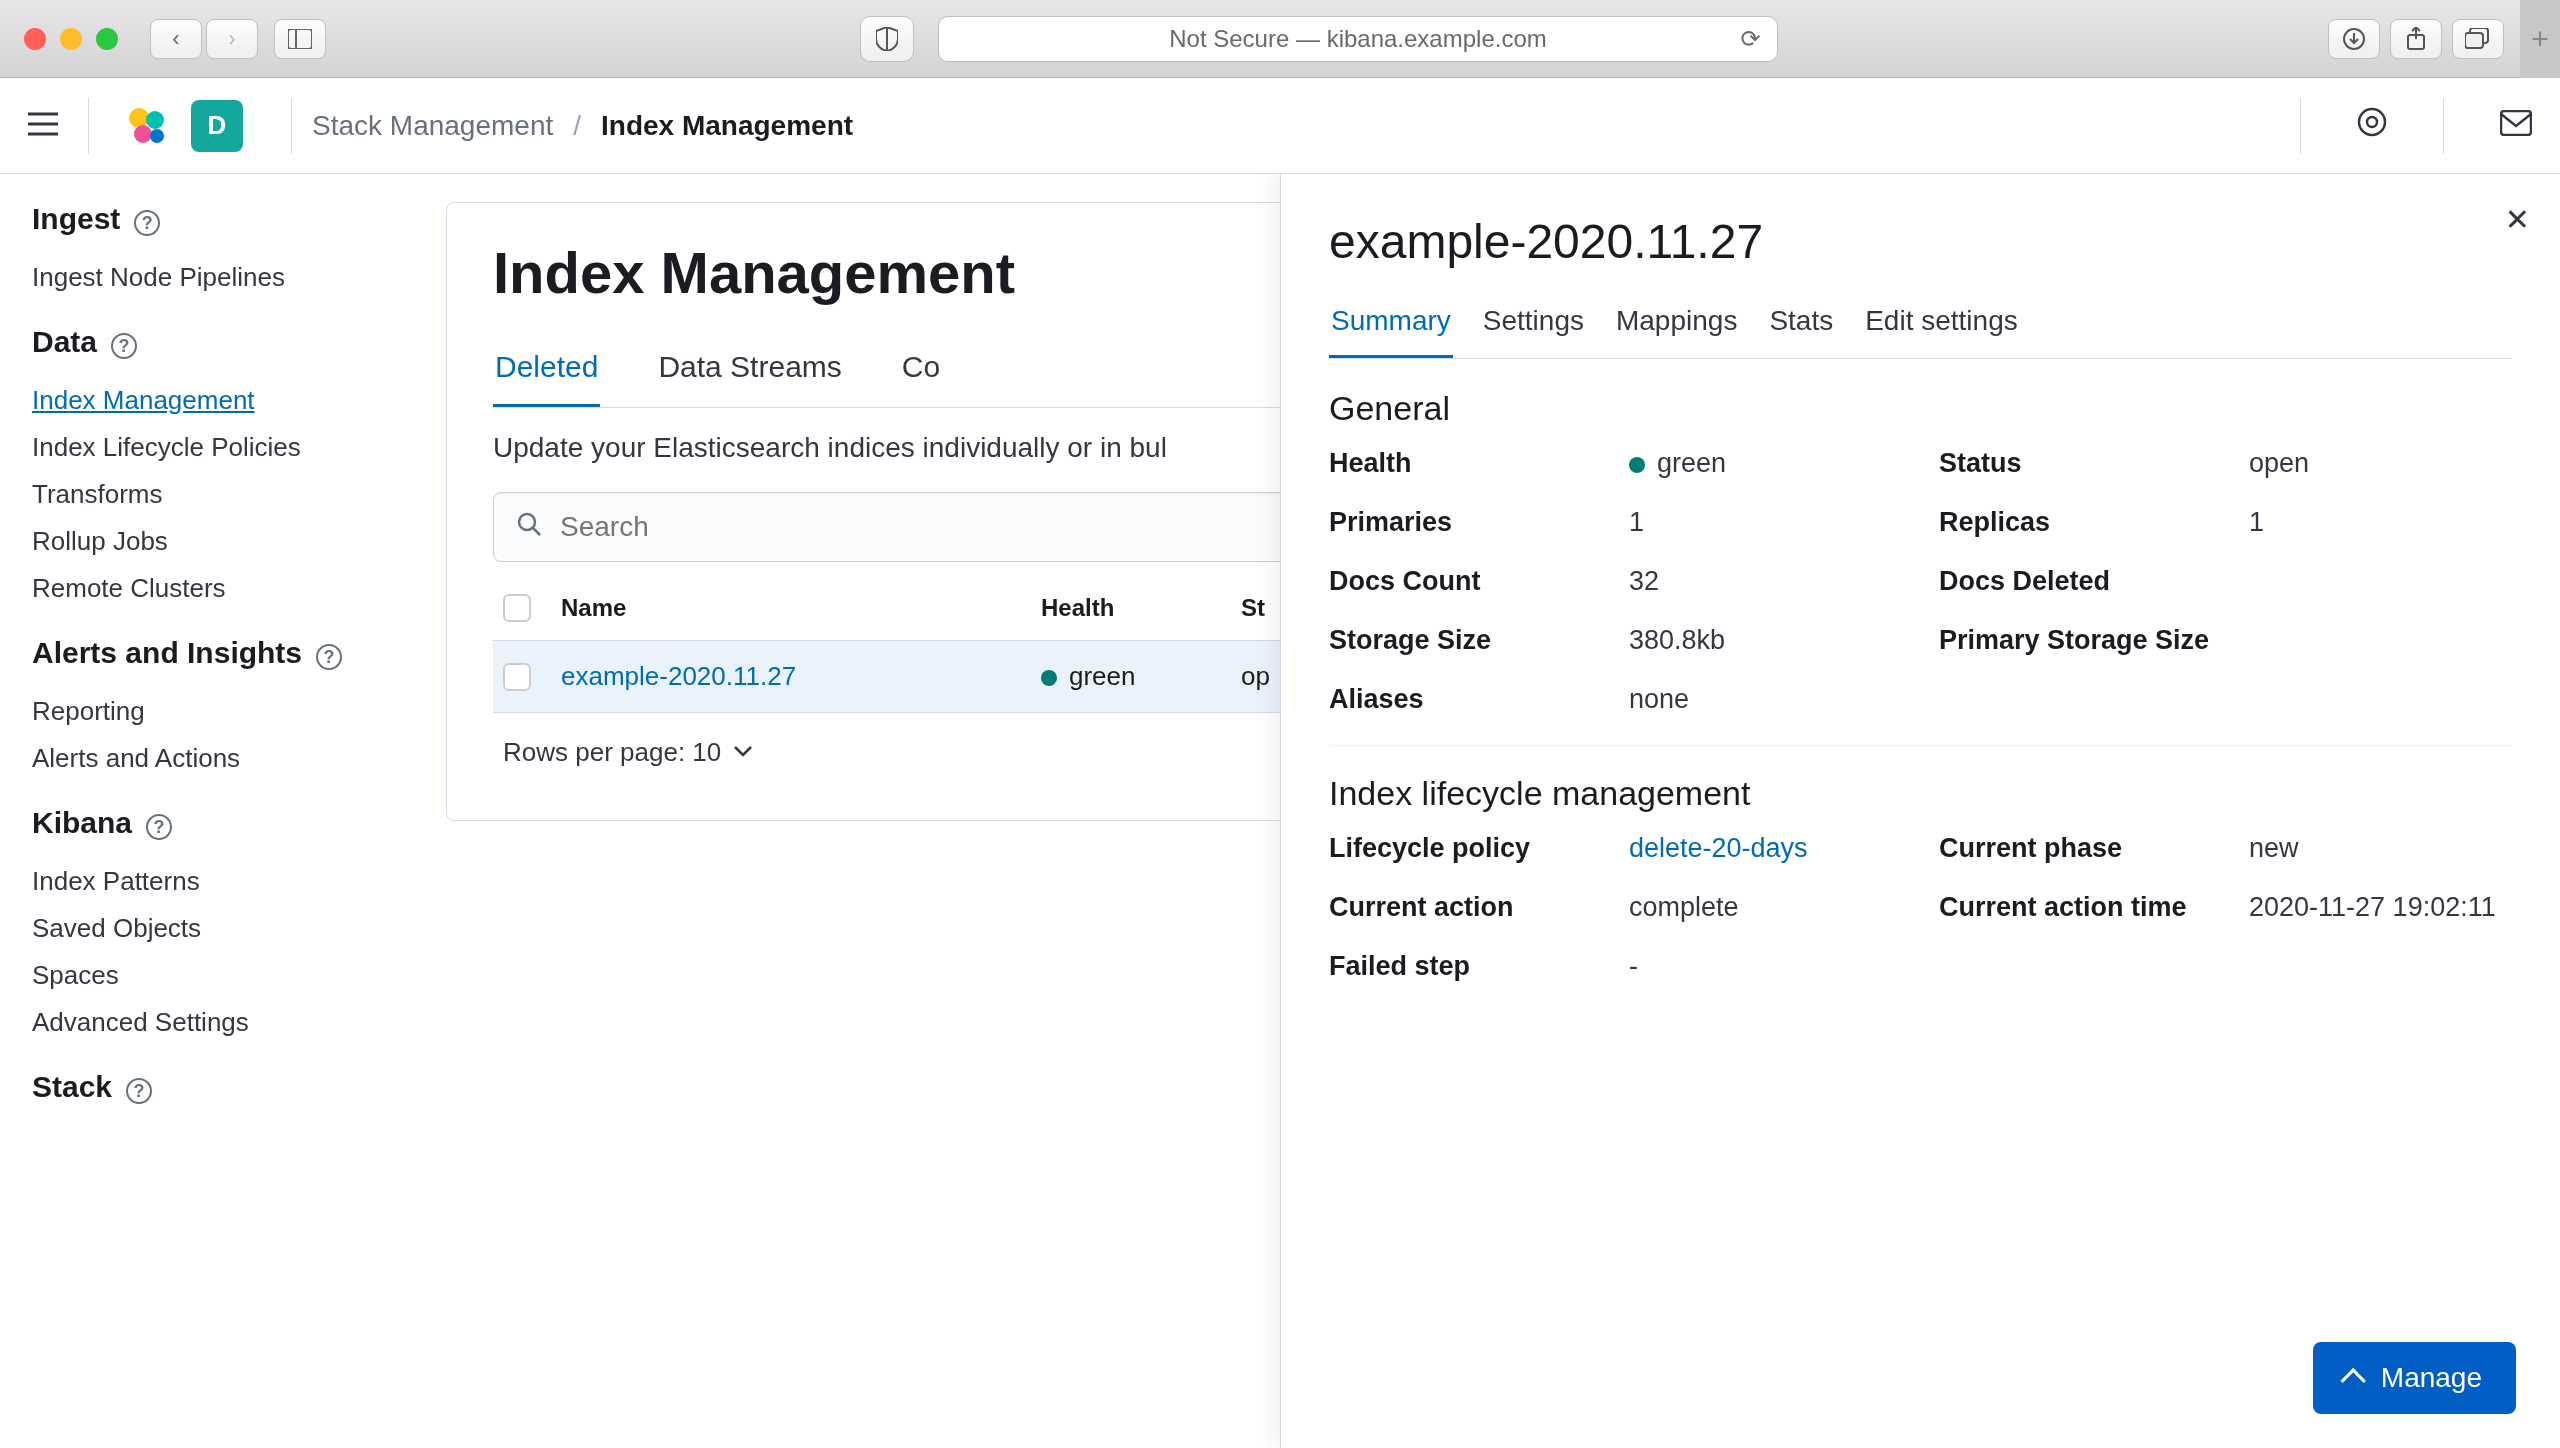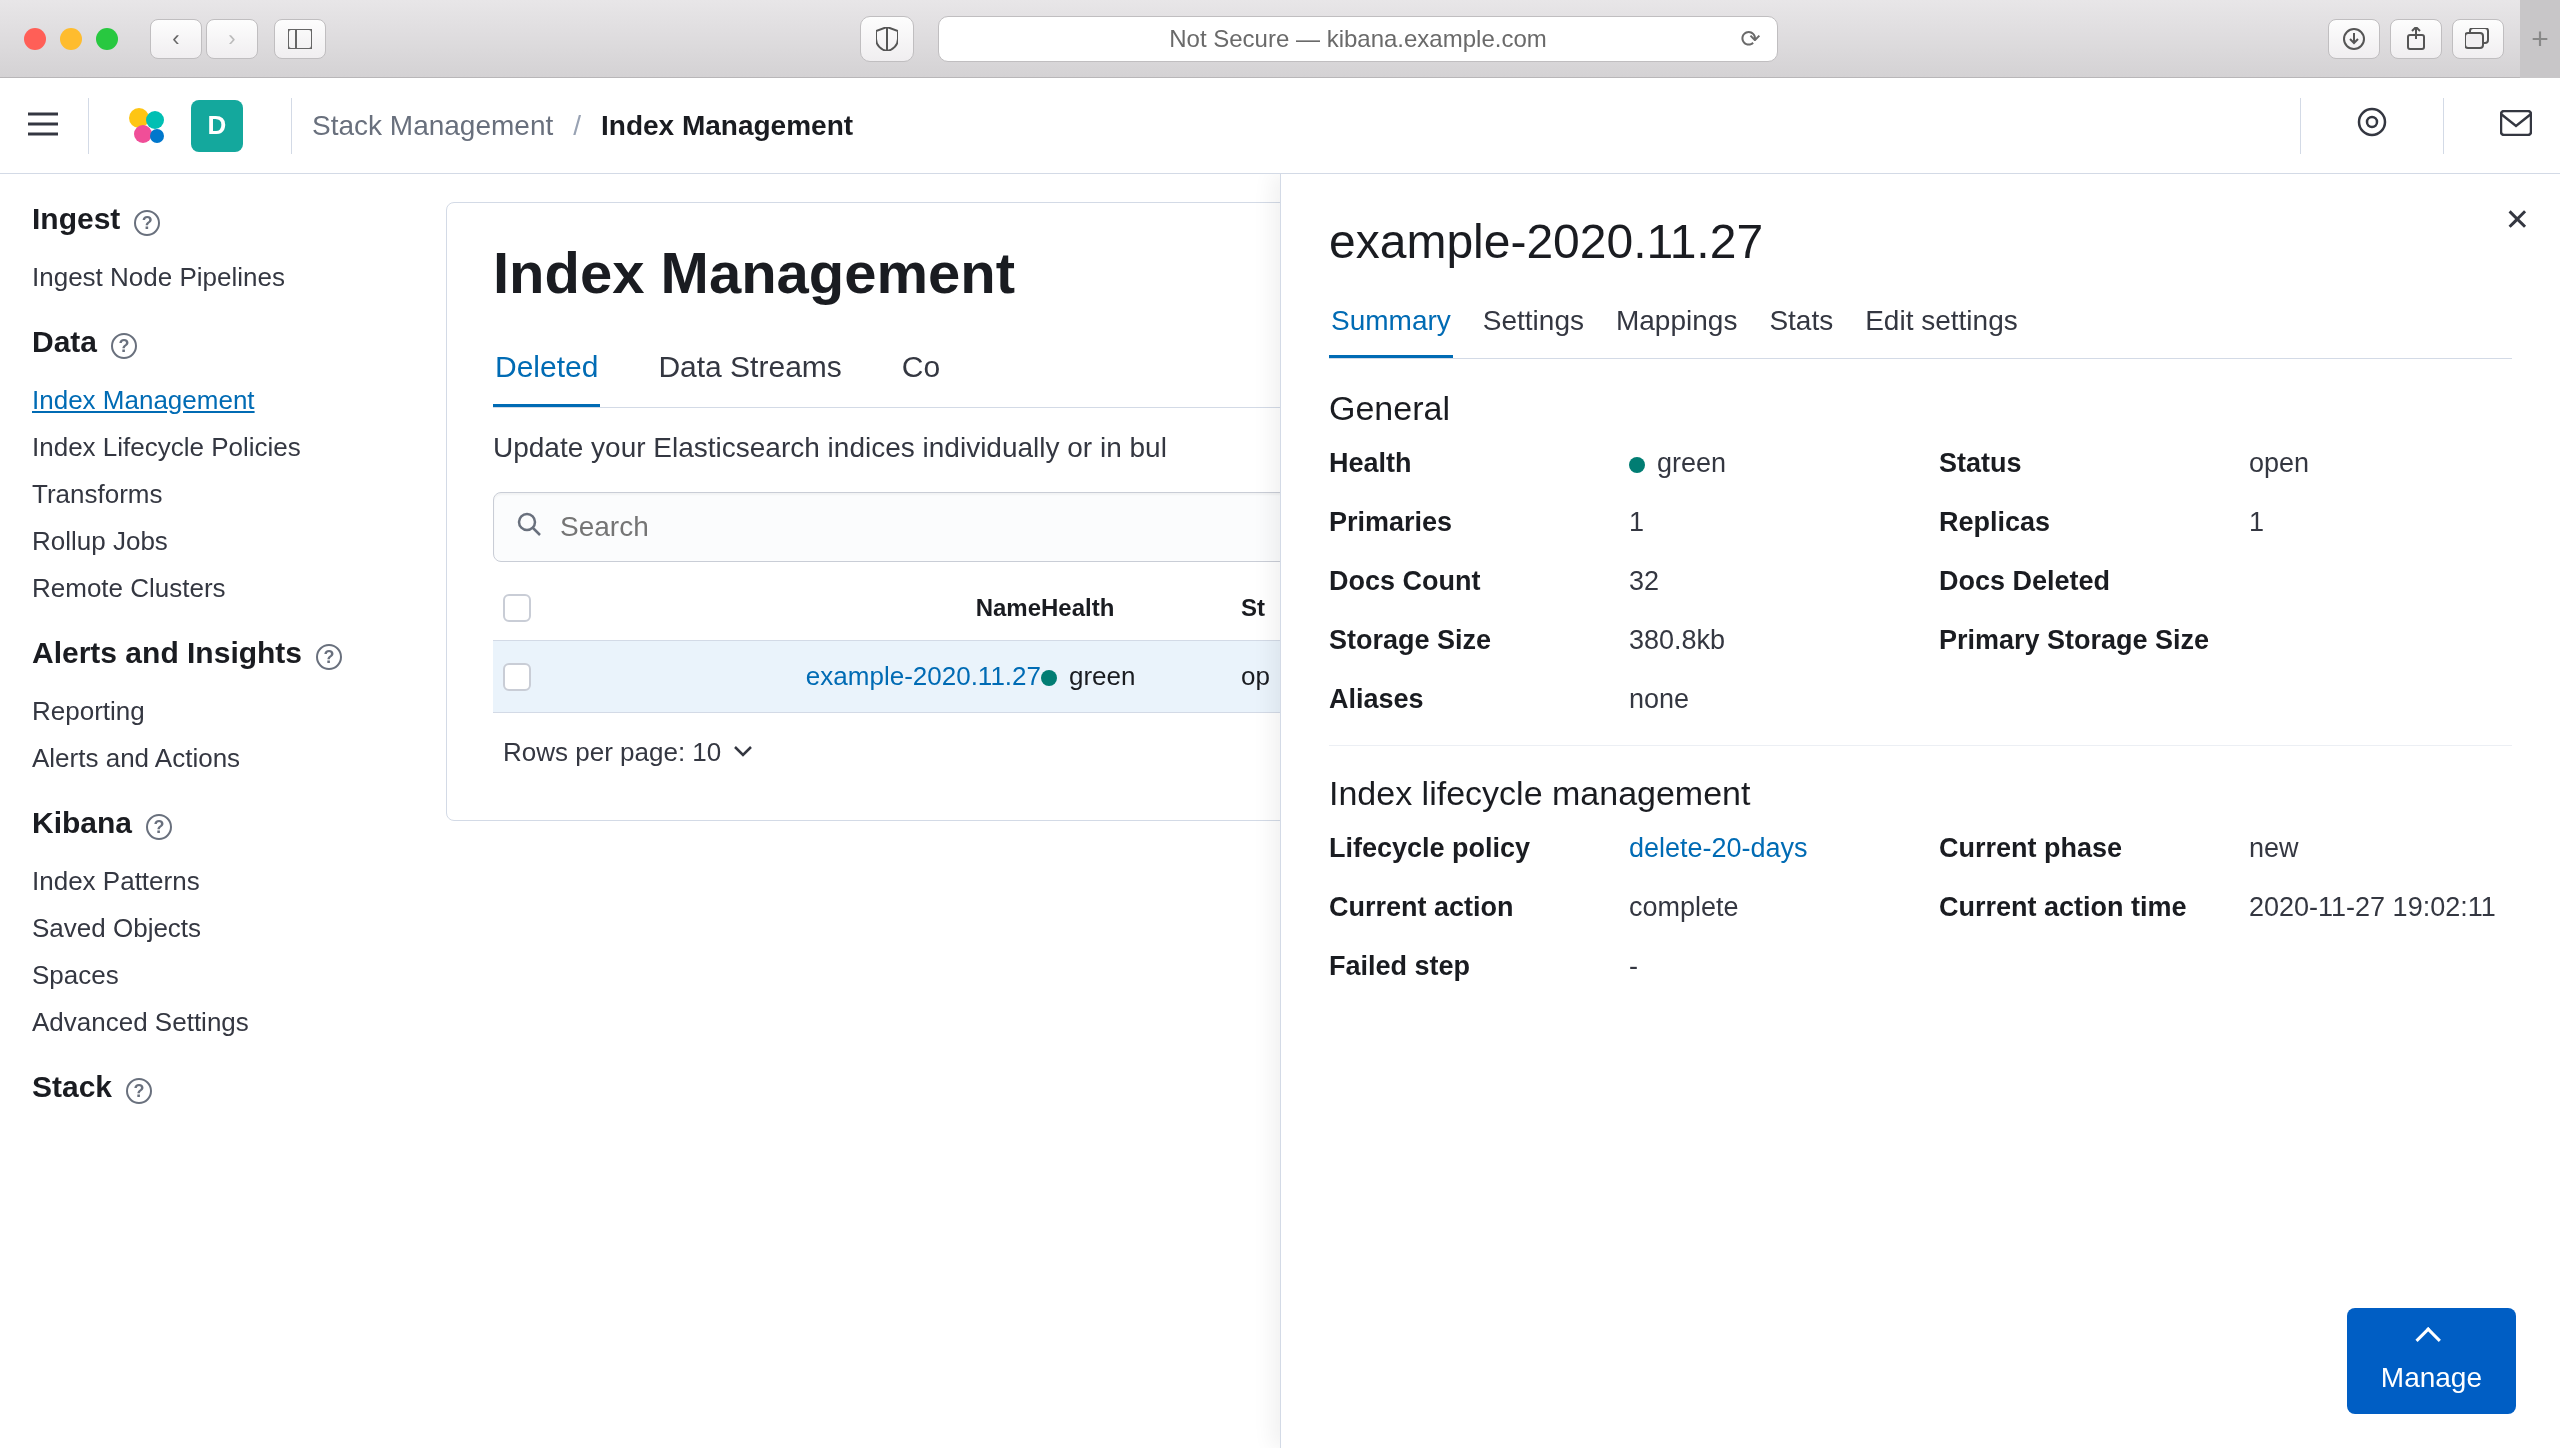--- a/index.html
+++ b/index.html
@@ -175,21 +175,21 @@
   border: none; outline: none; background: transparent;
   font-size: 28px; color: #69707d; flex: 1;
 }
 .table-head {
   display: flex; align-items: center;
   padding: 18px 10px;
   border-bottom: 1px solid #d3dae6;
   font-size: 24px; font-weight: 600; color: #1a1c21;
 }
 .col-cb { width: 58px; }
-.col-name { width: 480px; text-align: right; }
+.col-name { width: 480px; }
 .col-health { width: 200px; }
 .col-status { width: 120px; }
 .checkbox {
   width: 28px; height: 28px;
   border: 2px solid #c9cdd6;
   border-radius: 6px;
   background: #fff;
 }
 .table-row {
   display: flex; align-items: center;
@@ -247,21 +247,20 @@
   right: 44px; bottom: 34px;
   background: #005ec4;
   color: #fff;
   border: none;
   border-radius: 8px;
   font-size: 28px;
   font-weight: 500;
   padding: 20px 34px;
   display: flex; align-items: center; gap: 16px;
   cursor: pointer;
-  flex-direction: column;
 }
 .chev-up {
   display: inline-block;
   width: 18px; height: 18px;
   border-left: 3px solid #fff;
   border-top: 3px solid #fff;
   transform: rotate(45deg) translateY(4px);
 }
 </style>
 </head>

